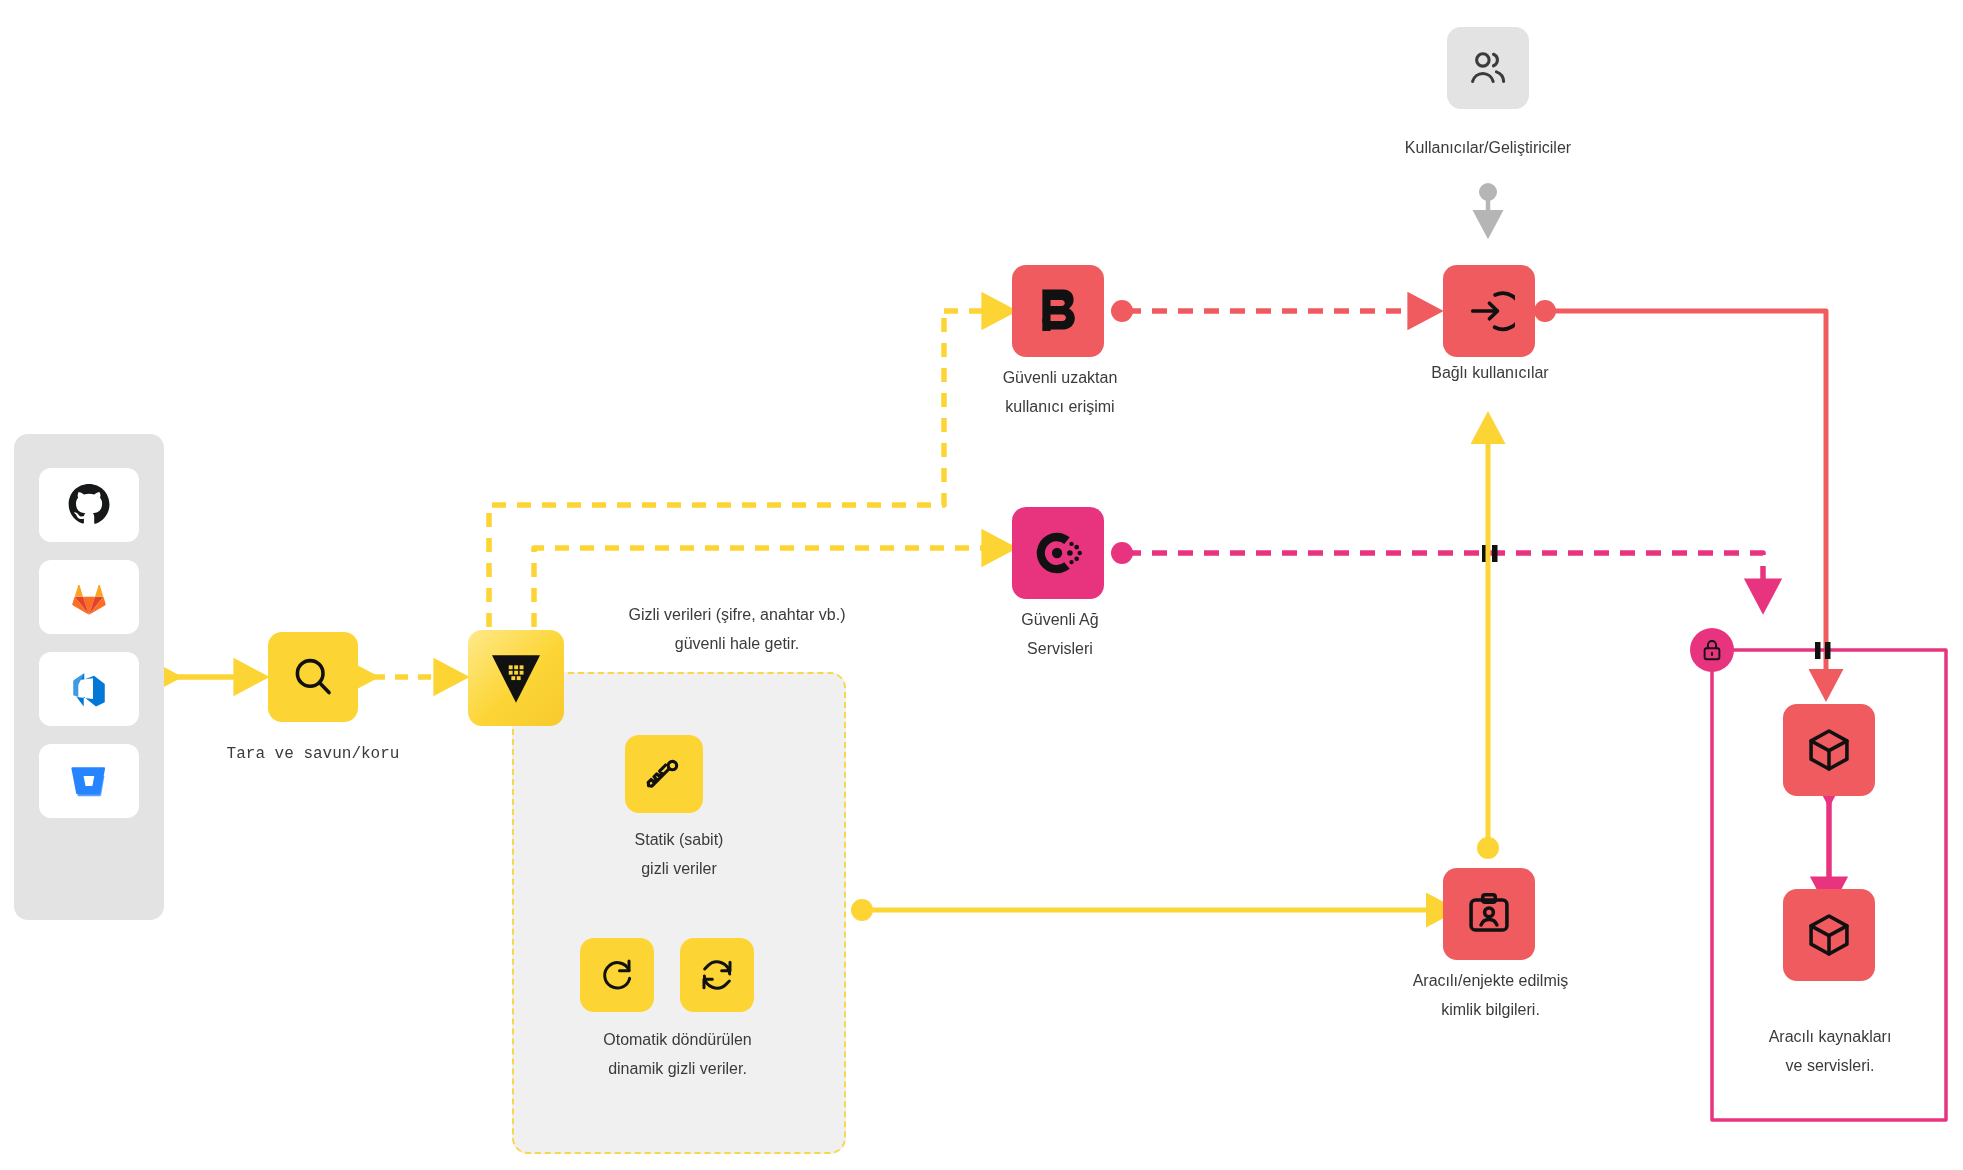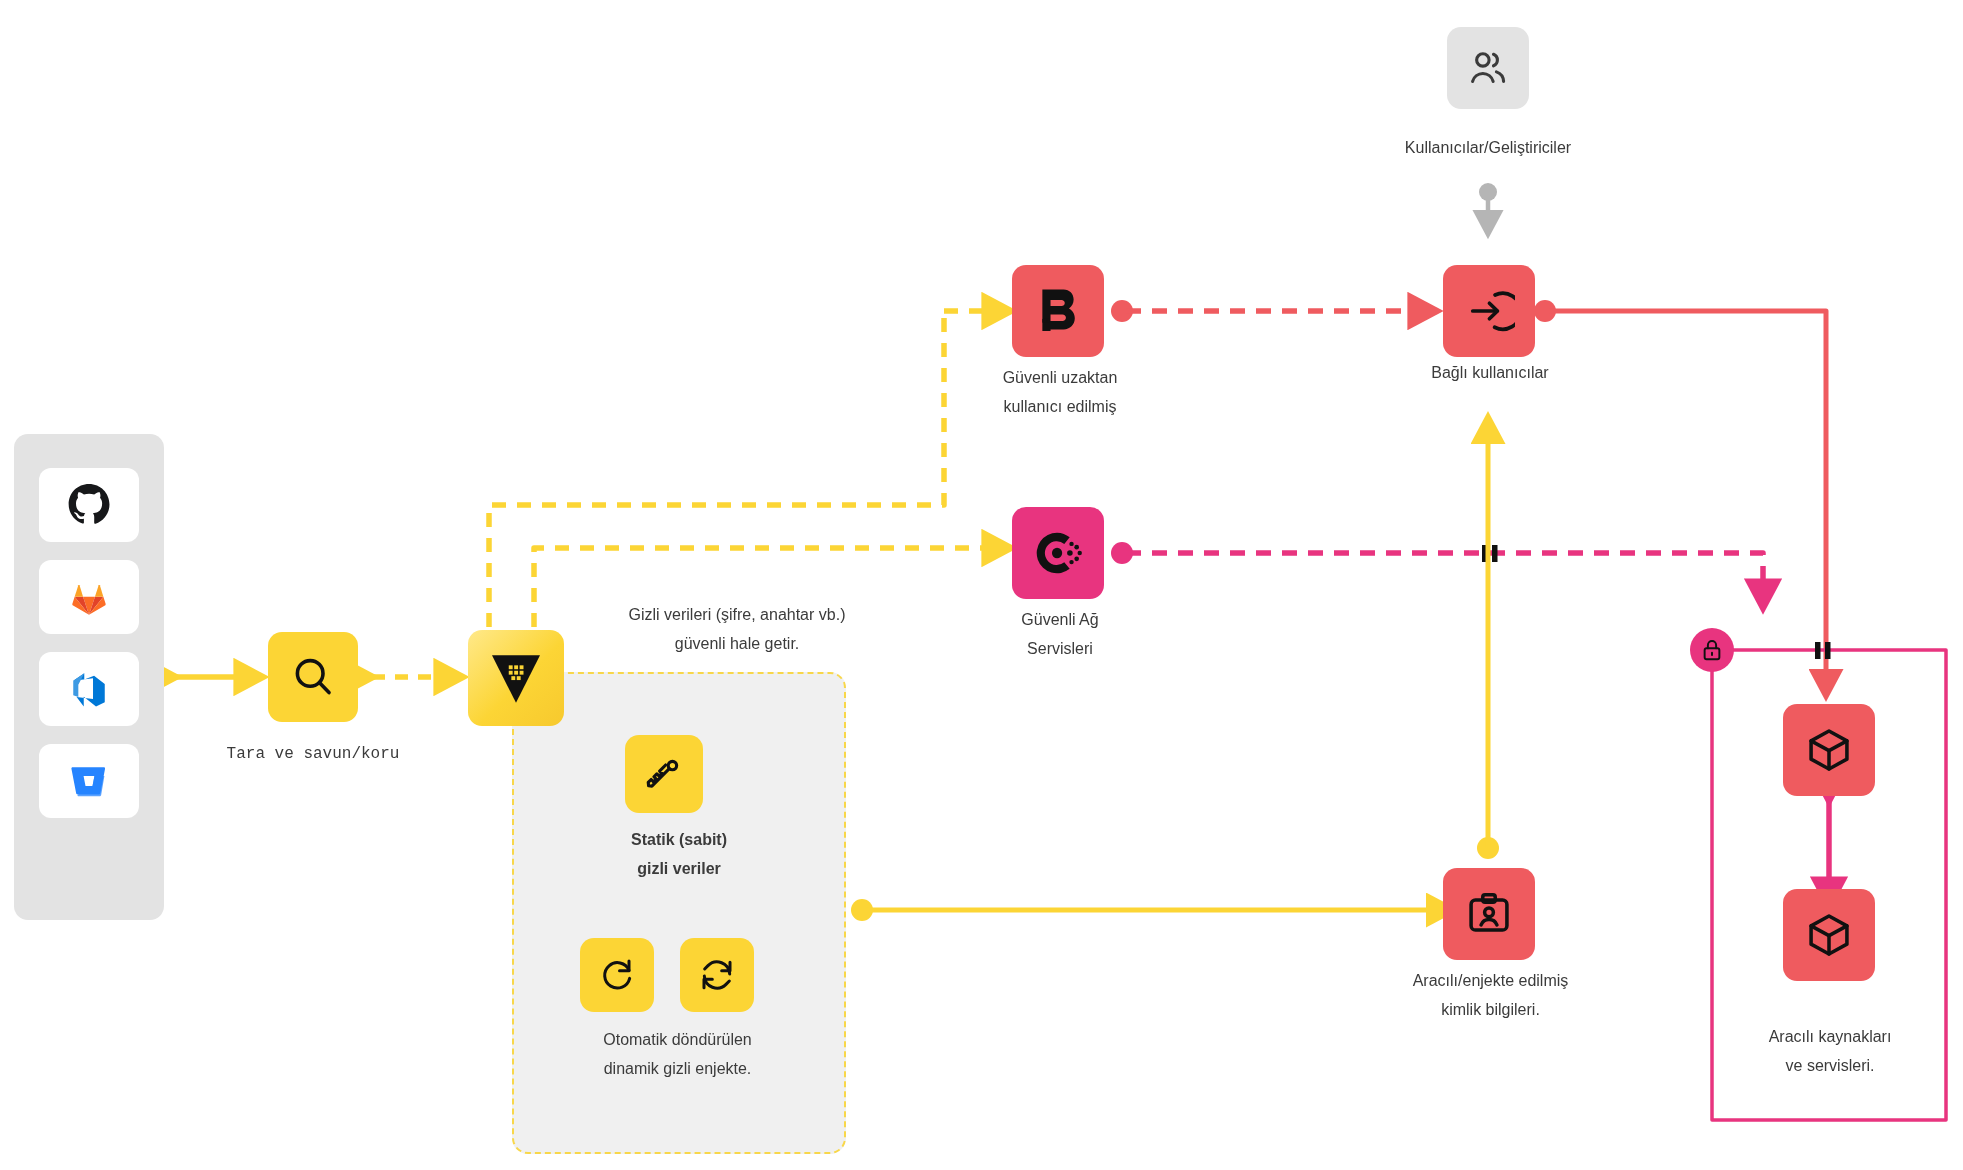--- a/index.html
+++ b/index.html
@@ -166,39 +166,39 @@
   <div class="cap" style="left:158px;top:740px;width:310px;font-family:Liberation Mono, monospace;">Tara ve savun/koru</div>
 
   <div class="panel" style="left:512px;top:672px;width:330px;height:478px;"></div>
 
   <div class="node tile yellow" style="left:625px;top:735px;width:78px;height:78px;">
     <svg width="44" height="44" viewBox="0 0 24 24" fill="none" stroke="#111" stroke-width="1.7" stroke-linecap="round" stroke-linejoin="round">
       <circle cx="16.6" cy="7.4" r="2.3"></circle>
       <path d="M14.9 9.1 5.4 18.6 3.6 18.4l-.2-1.8 1.6-1.6 1.3 1.3 1.5-1.5-1.3-1.3 1.6-1.6 1.3 1.3 1.5-1.5-1.3-1.3 3.3-3.3"></path>
     </svg>
   </div>
-  <div class="cap" style="left:539px;top:825px;width:280px;font-weight:bold;">Statik (sabit)
+  <div class="cap" style="left:539px;top:825px;width:280px;">Statik (sabit)
 gizli veriler</div>
 
   <div class="node tile yellow" style="left:580px;top:938px;width:74px;height:74px;">
     <svg width="40" height="40" viewBox="0 0 24 24" fill="none" stroke="#111" stroke-width="1.8" stroke-linecap="round" stroke-linejoin="round">
       <path d="M19.2 9.2A7.6 7.6 0 1 0 19.6 14"></path>
       <polyline points="19.2,3.6 19.2,9.4 13.5,9.4"></polyline>
     </svg>
   </div>
   <div class="node tile yellow" style="left:680px;top:938px;width:74px;height:74px;">
     <svg width="40" height="40" viewBox="0 0 24 24" fill="none" stroke="#111" stroke-width="1.8" stroke-linecap="round" stroke-linejoin="round">
       <path d="M19.6 11.4A7.6 7.6 0 0 0 6.6 6.4L4.6 8.4"></path>
       <polyline points="19.8,4.4 19.8,9.4 14.8,9.4"></polyline>
       <path d="M4.4 12.6a7.6 7.6 0 0 0 13 5l2-2"></path>
       <polyline points="4.2,19.6 4.2,14.6 9.2,14.6"></polyline>
     </svg>
   </div>
   <div class="cap" style="left:530px;top:1025px;width:295px;">Otomatik döndürülen
-dinamik gizli enjekte.</div>
+dinamik gizli veriler.</div>
 
   <div class="node tile vaultgrad" style="left:468px;top:630px;width:96px;height:96px;">
     <svg width="62" height="62" viewBox="0 0 24 24">
       <path fill="#111" d="M2.7 3.2h18.6L12 21.6z"></path>
       <g fill="#FCD535">
         <rect x="9.2" y="7.1" width="1.5" height="1.5"></rect>
         <rect x="11.3" y="7.1" width="1.5" height="1.5"></rect>
         <rect x="13.4" y="7.1" width="1.5" height="1.5"></rect>
         <rect x="9.2" y="9.2" width="1.5" height="1.5"></rect>
         <rect x="11.3" y="9.2" width="1.5" height="1.5"></rect>
@@ -214,21 +214,21 @@
   <div class="node tile red" style="left:1012px;top:265px;width:92px;height:92px;">
     <svg width="56" height="56" viewBox="0 0 24 24">
       <path fill="#111" d="M5.3 2.8h9.1c2.5 0 4.3 1.8 4.3 4.3 0 1.6-.8 3-2 3.8 1.5.8 2.5 2.3 2.5 4.2
       0 2.7-2.1 4.8-4.8 4.8H8.6v-3.6h5.3c.9 0 1.5-.6 1.5-1.4s-.6-1.4-1.5-1.4H8.6V9.9h4.9c.8 0 1.4-.6
       1.4-1.3s-.6-1.3-1.4-1.3H8.8v13.3H5.3z"></path>
       <rect fill="#111" x="5.3" y="15.4" width="1.6" height="1.6"></rect>
       <rect fill="#111" x="7.3" y="15.4" width="1.2" height="1.6"></rect>
     </svg>
   </div>
   <div class="cap" style="left:915px;top:363px;width:290px;">Güvenli uzaktan
-kullanıcı edilmiş</div>
+kullanıcı erişimi</div>
 
   <div class="node tile pink" style="left:1012px;top:507px;width:92px;height:92px;">
     <svg width="56" height="56" viewBox="0 0 24 24">
       <path fill="#111" d="M11.6 3.3a8.7 8.7 0 1 0 5.4 15.5l-2.3-2.8a5.1 5.1 0 1 1 0-7.9l2.3-2.8a8.6 8.6 0 0 0-5.4-2z"></path>
       <circle fill="#111" cx="11.6" cy="12" r="2.2"></circle>
       <circle fill="#111" cx="17.1" cy="12" r="1.2"></circle>
       <circle fill="#111" cx="20" cy="9.5" r="1"></circle>
       <circle fill="#111" cx="20" cy="14.5" r="1"></circle>
       <circle fill="#111" cx="21.3" cy="12" r=".95"></circle>
       <circle fill="#111" cx="17.8" cy="8.1" r=".95"></circle>

